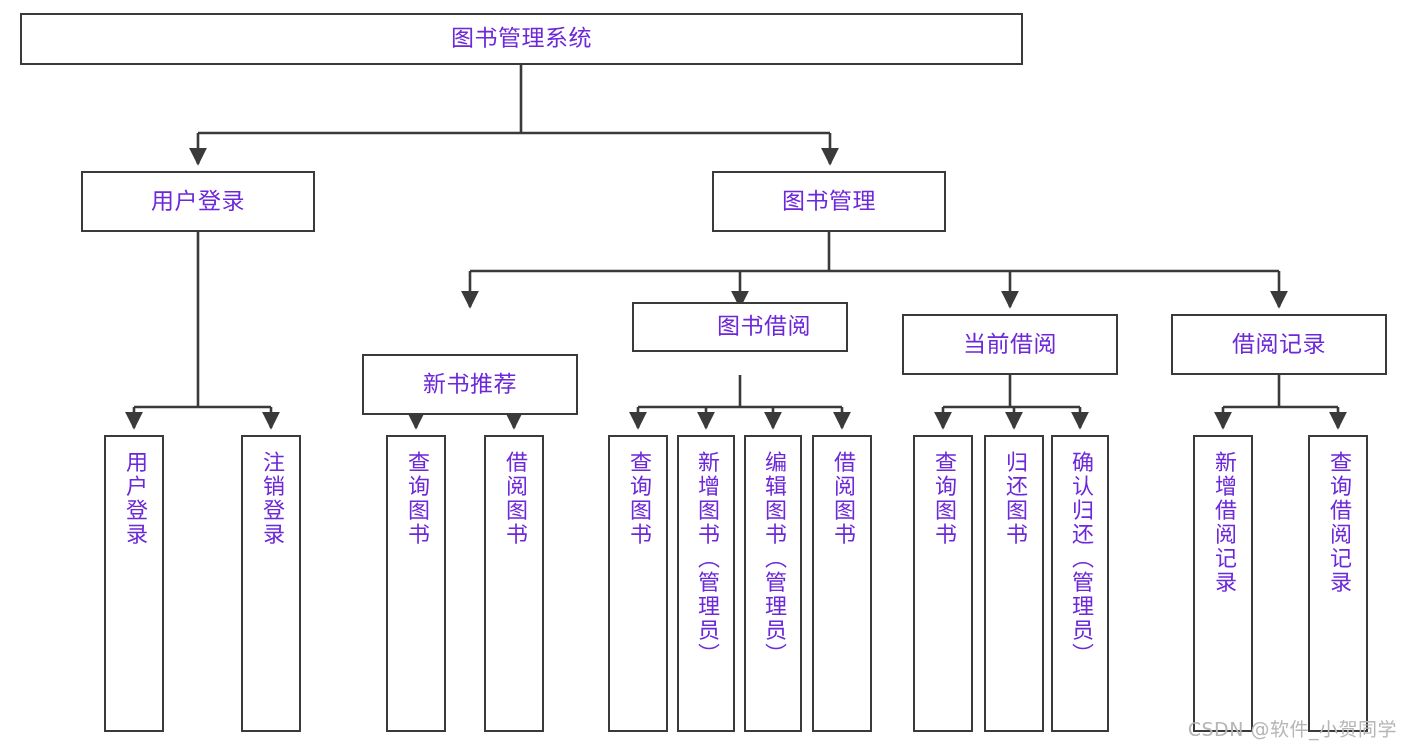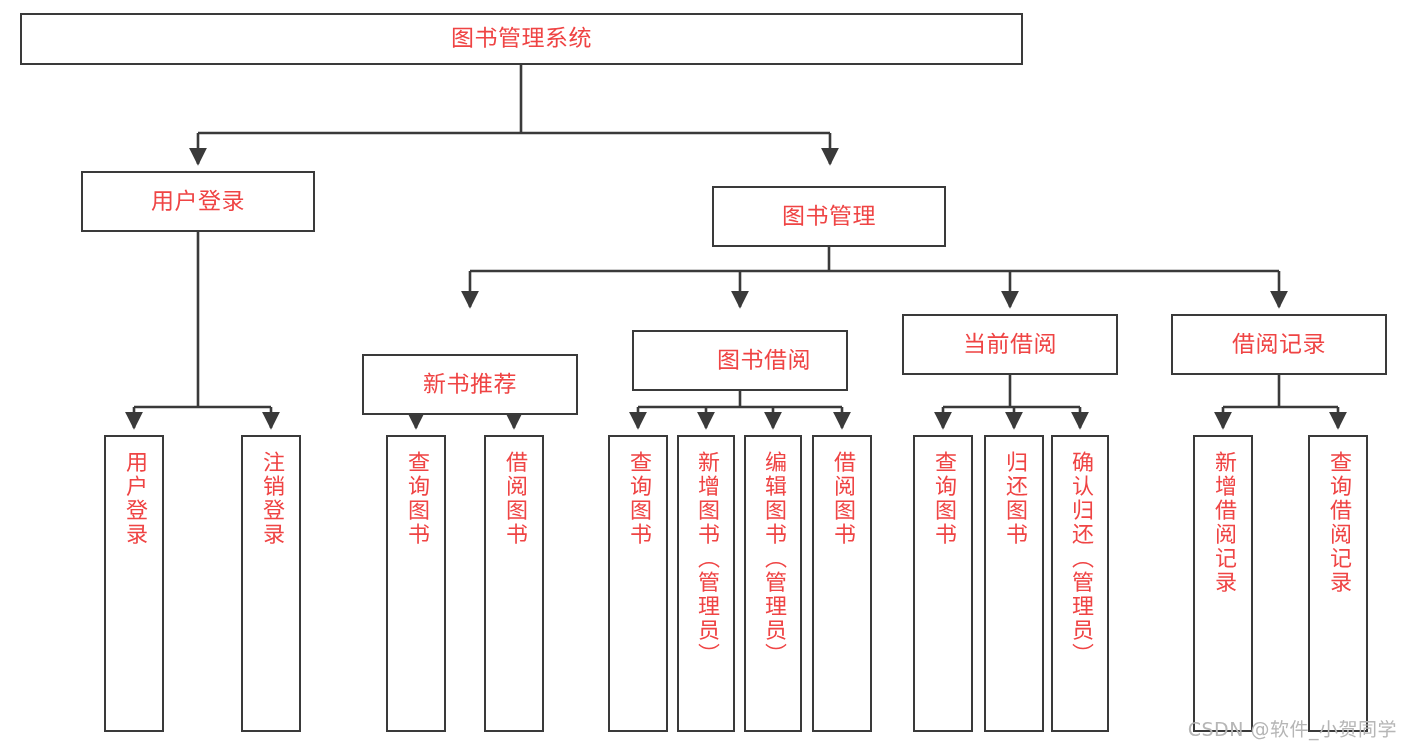--- a/index.html
+++ b/index.html
@@ -27,21 +27,21 @@
     pointer-events: none;
   }
   .node {
     position: absolute;
     box-sizing: border-box;
     background: #ffffff;
     border: 2.5px solid #3a3a3a;
     display: flex;
     align-items: center;
     justify-content: center;
-    color: #ef4444;
+    color: #6d28d9;
     z-index: 2;
   }
   .node .label {
     display: block;
     text-align: center;
     line-height: 1.18;
     white-space: nowrap;
   }
   
   .node.h .label {
@@ -131,28 +131,28 @@
     </g>
   </svg>
 
   <div class="node h root" style="left:20px; top:13px; width:1003px; height:52px;">
     <span class="label">图书管理系统</span>
   </div>
 
   <div class="node h" style="left:81px; top:171px; width:234px; height:61px;">
     <span class="label">用户登录</span>
   </div>
-  <div class="node h" style="left:712px; top:186px; width:234px; height:61px;">
+  <div class="node h" style="left:712px; top:171px; width:234px; height:61px;">
     <span class="label">图书管理</span>
   </div>
 
   <div class="node h" style="left:362px; top:314px; width:216px; height:61px;margin-top:40px;">
     <span class="label">新书推荐</span>
   </div>
-  <div class="node h" style="left:632px; top:330px; width:216px; height:61px;padding-left:48px;">
+  <div class="node h" style="left:632px; top:302px; width:216px; height:50px;padding-left:48px;">
     <span class="label">图书借阅</span>
   </div>
   <div class="node h" style="left:902px; top:314px; width:216px; height:61px;">
     <span class="label">当前借阅</span>
   </div>
   <div class="node h" style="left:1171px; top:314px; width:216px; height:61px;">
     <span class="label">借阅记录</span>
   </div>
 
   <div class="node v" style="left:104px; top:435px; width:60px; height:297px;">

